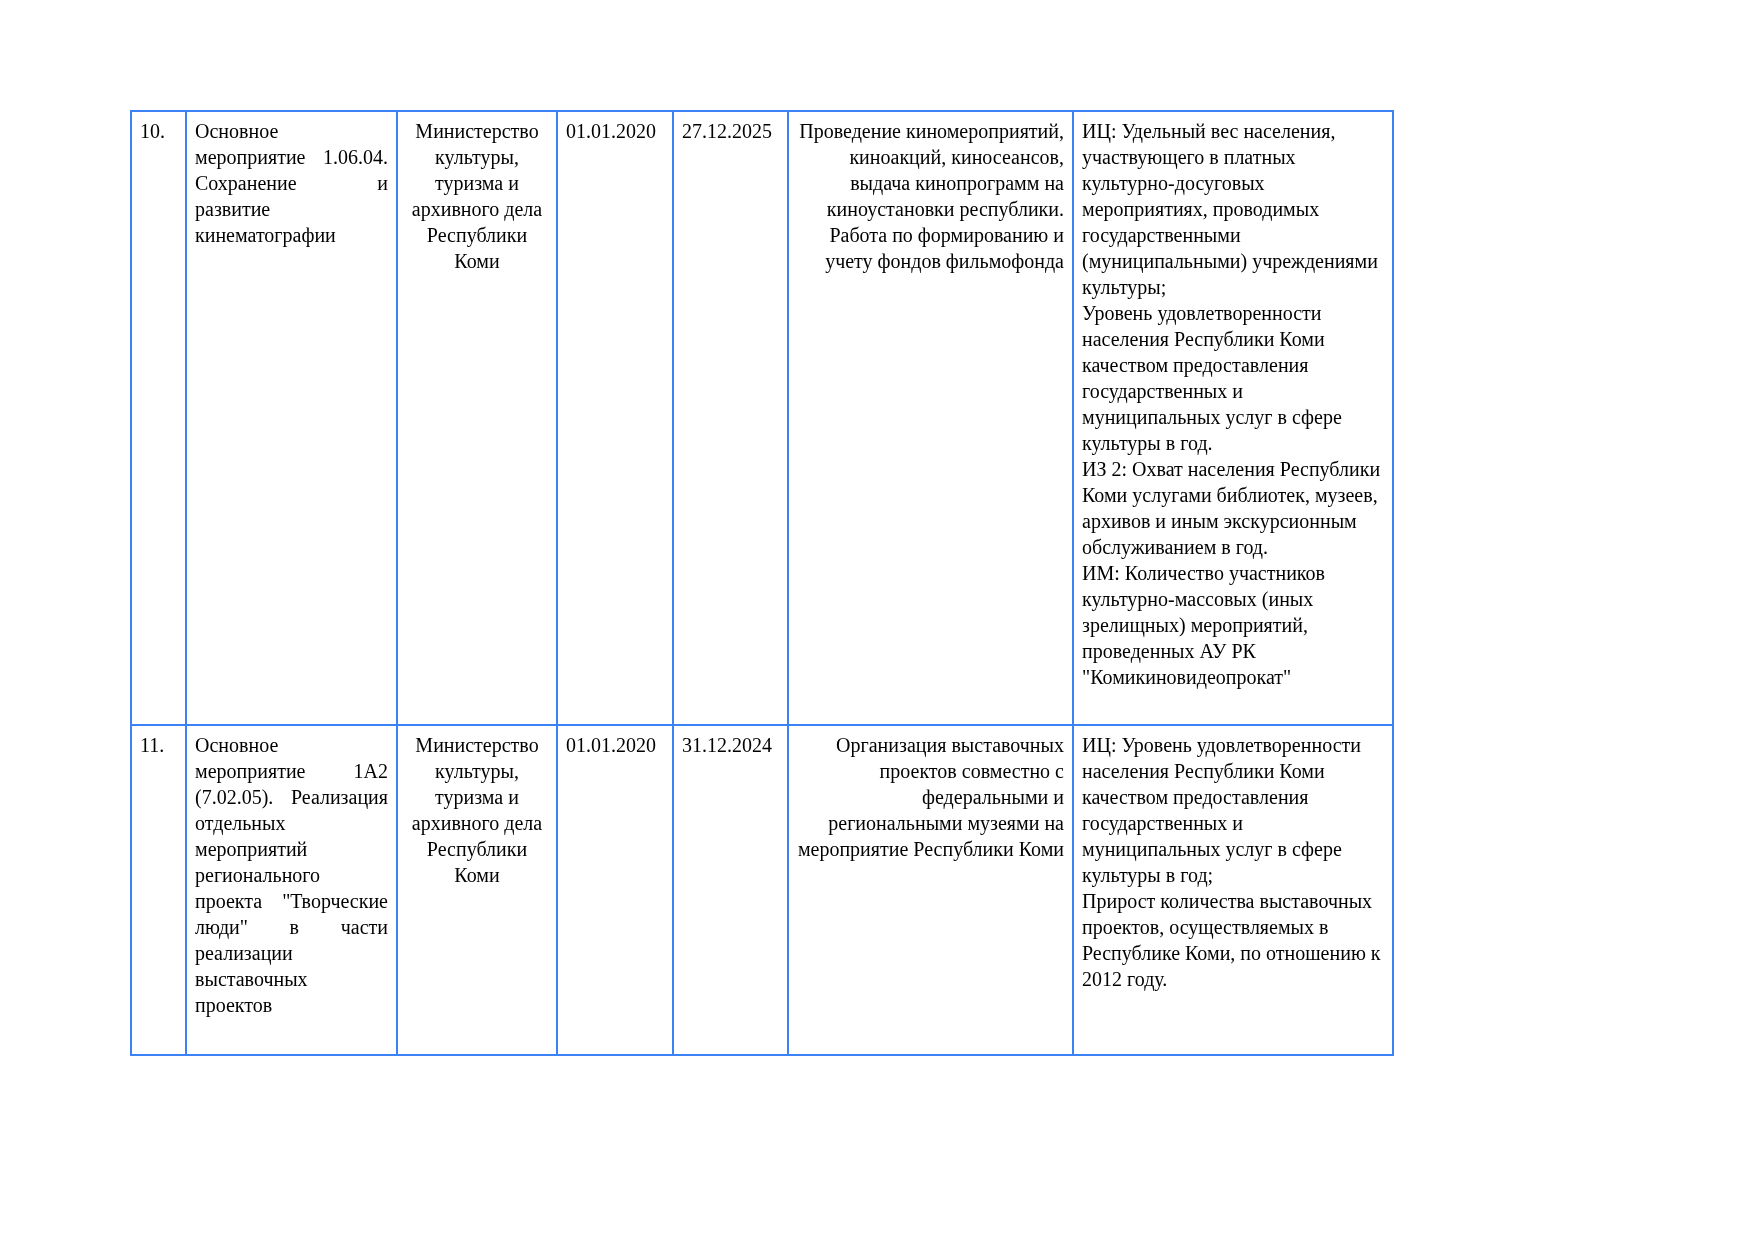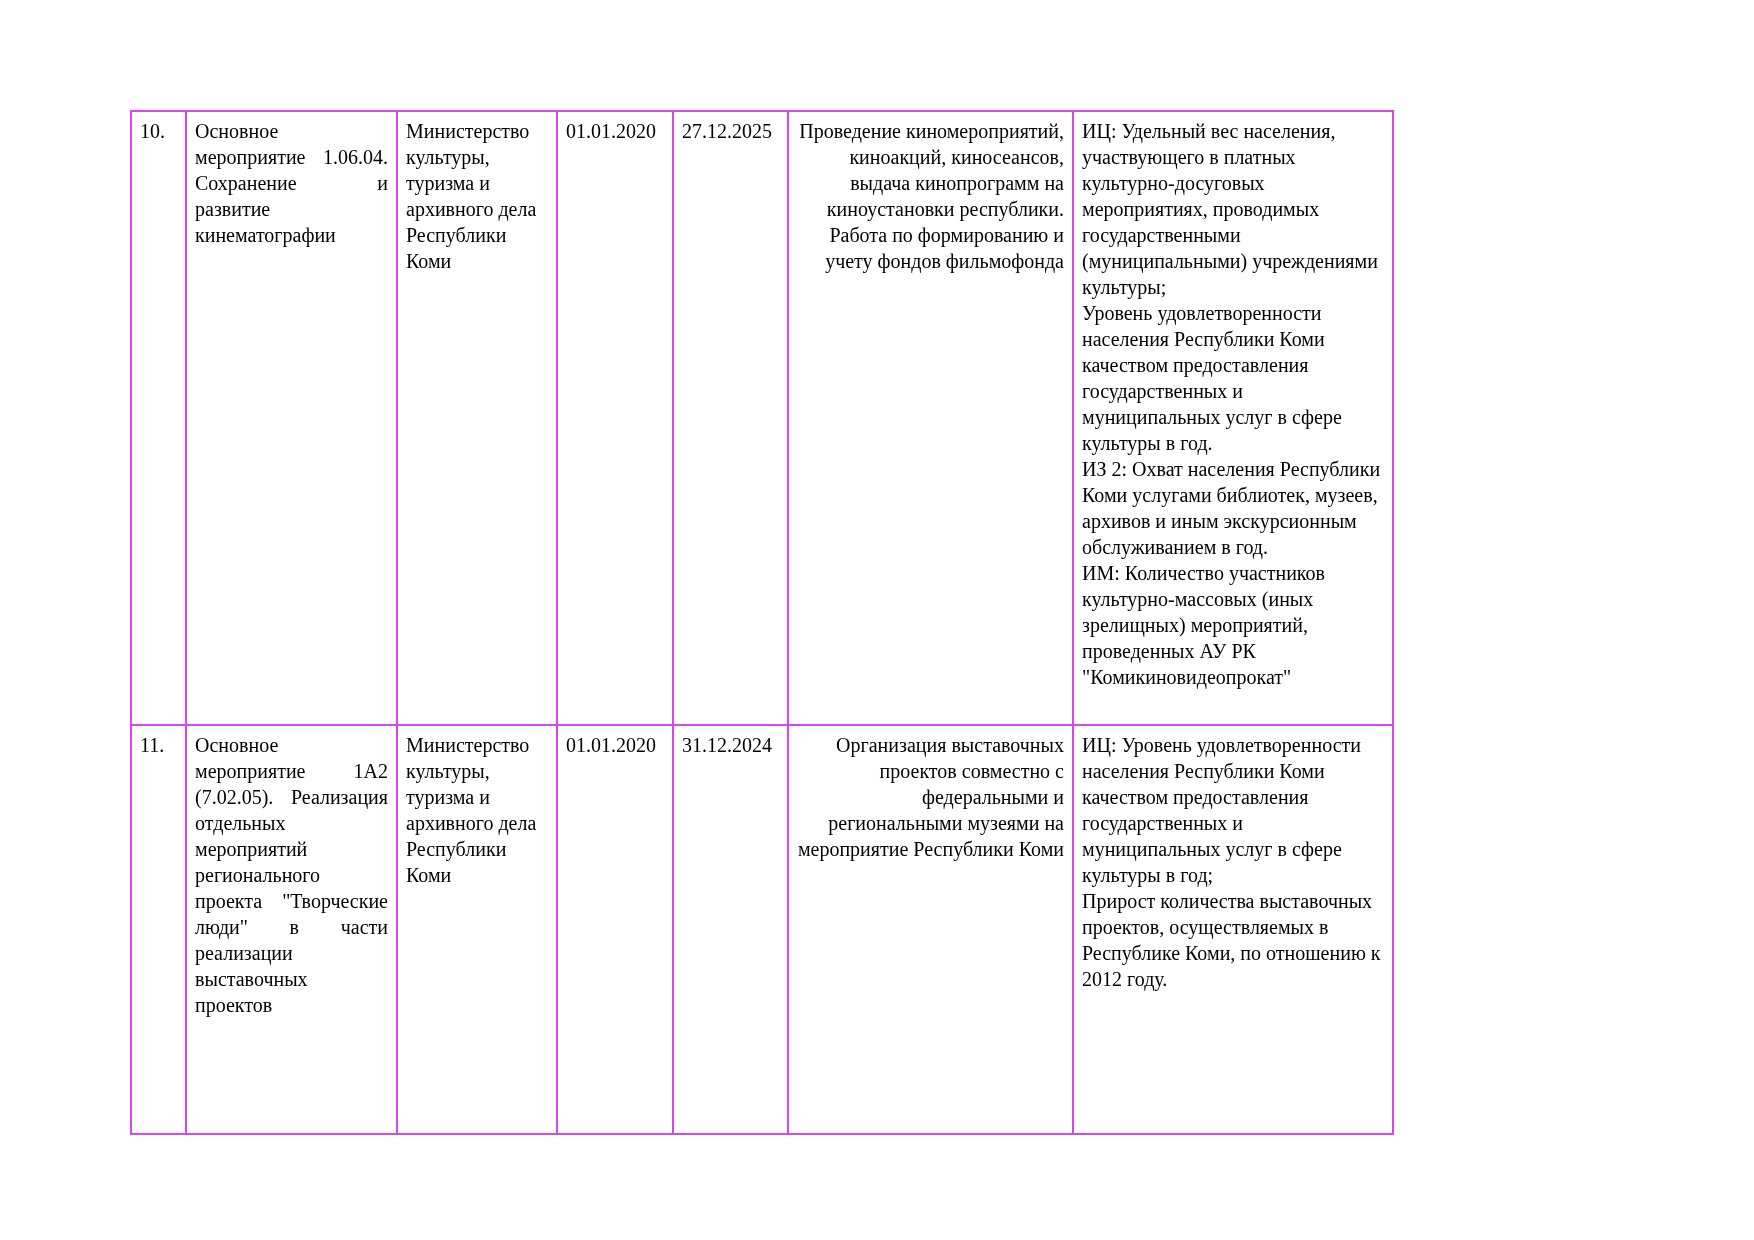--- a/index.html
+++ b/index.html
@@ -18,34 +18,34 @@
     width: 1262px;
   }
   table.program-table {
     border-collapse: collapse;
     table-layout: fixed;
     width: 1262px;
     font-size: 20px;
     line-height: 26px;
   }
   table.program-table td {
-    border: 2px solid #d946ef;
+    border: 2px solid #3b82f6;
     vertical-align: top;
     padding: 6px 8px 10px 8px;
     overflow: hidden;
     word-wrap: break-word;
   }
   td.cell-num        { text-align: left; }
   td.cell-name       { text-align: justify; }
-  td.cell-ministry   { text-align: left; }
+  td.cell-ministry   { text-align: center; }
   td.cell-date       { text-align: left; white-space: nowrap; }
   td.cell-desc       { text-align: right; }
   td.cell-indicators { text-align: left; white-space: pre-line; margin-left: 20px; }
   tr.row-10 { height: 614px; }
-  tr.row-11 { height: 409px; }
+  tr.row-11 { height: 330px; }
 </style>
 </head>
 <body>
 
 <div class="page">
   <table class="program-table">
     <colgroup>
       <col style="width:55px">
       <col style="width:211px">
       <col style="width:160px">

